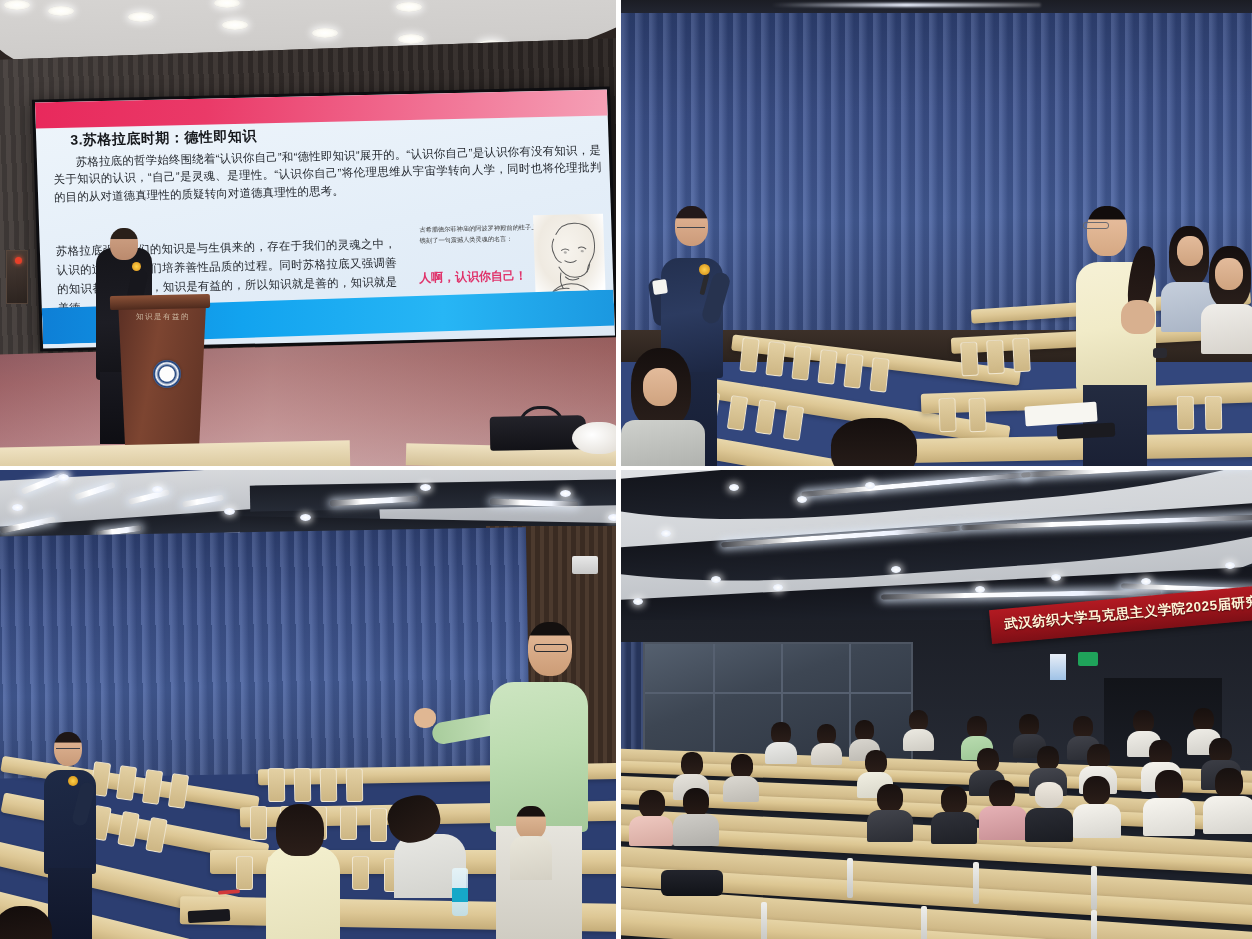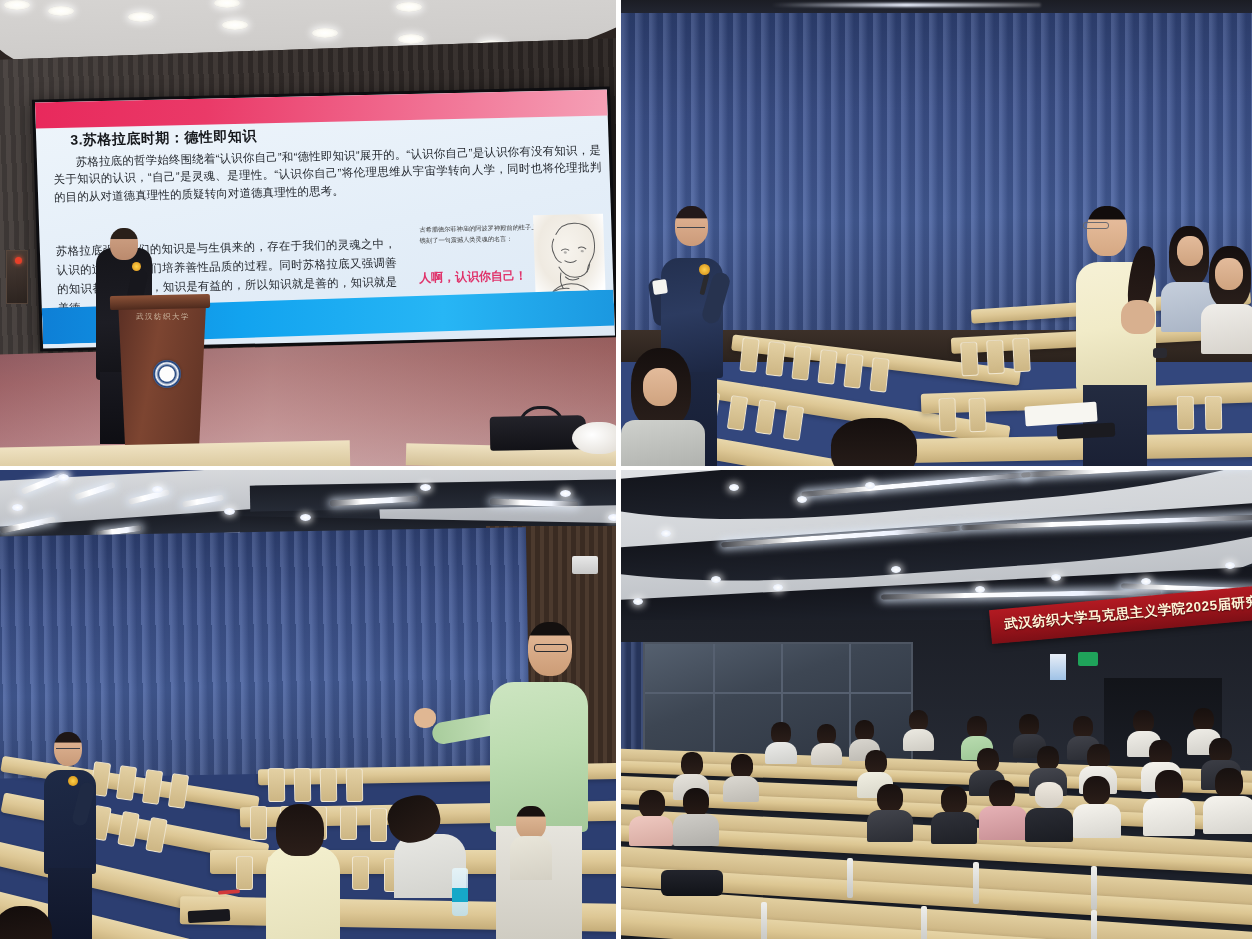--- a/index.html
+++ b/index.html
@@ -485,21 +485,21 @@
       </div>
 
     <div class="speaker-body"></div>
     <div class="speaker-head"></div>
     <div class="speaker-arm"></div>
     <div class="mic"></div>
     <div class="speaker-legs"></div>
 
     <div class="podium"></div>
     <div class="podium-top"></div>
-    <div class="podium-text">武汉纺织大学</div>
+    <div class="podium-text">知识是有益的</div>
     <div class="emblem"></div>
 
     <div class="fg-desk"></div>
     <div class="fg-desk2"></div>
     <div class="bag-handle"></div>
     <div class="bag"></div>
     <div class="white-obj"></div>
   </div>
 
   <div class="panel tr p2">

